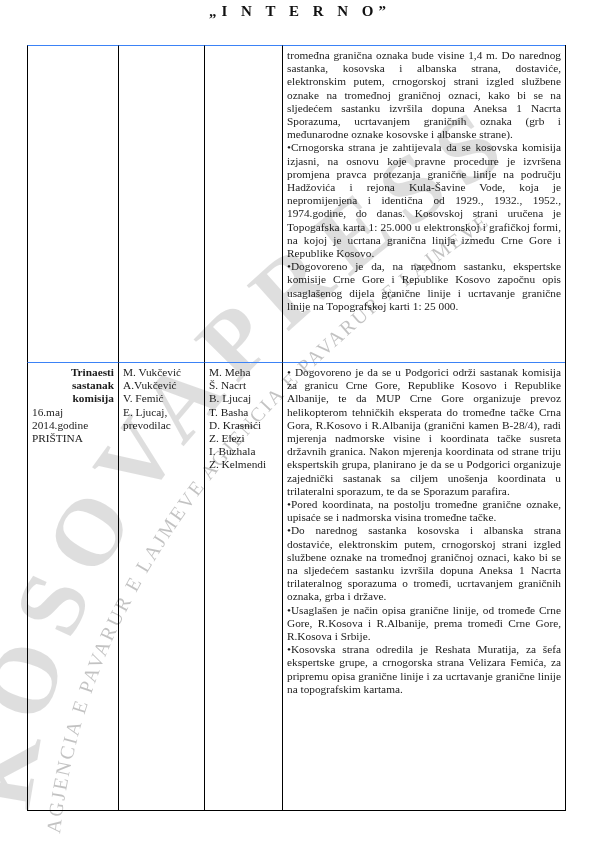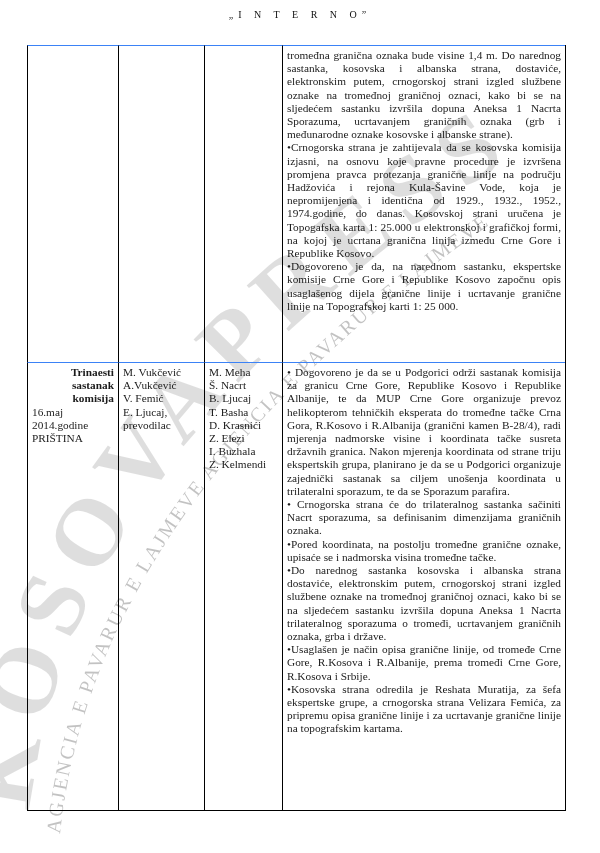--- a/index.html
+++ b/index.html
@@ -7,21 +7,21 @@
     width:600px;height:853px;position:relative;background:#ffffff;
     font-family:"Liberation Serif","DejaVu Serif",serif;color:#1b1b1b;
     overflow:hidden;
   }
   .watermark{
     position:absolute;left:0;top:0;width:600px;height:853px;z-index:0;
     pointer-events:none;
   }
   .page{position:relative;z-index:1;}
   .doc-header{
-    text-align:center;padding-top:9px;font-size:10px;font-weight:400;
+    text-align:center;padding-top:3px;font-size:15px;font-weight:700;
     letter-spacing:5px;color:#111;
   }
   .grid-table{
     position:absolute;left:27px;top:45px;width:538px;
     display:grid;
     grid-template-columns:91px 86px 78px 283px;
     grid-template-rows:317px 448px;
     border-right:1px solid #000;border-bottom:1px solid #000;
     box-sizing:content-box;
   }
@@ -95,21 +95,20 @@
         <div class="name-line">B. Ljucaj</div>
         <div class="name-line">T. Basha</div>
         <div class="name-line">D. Krasnići</div>
         <div class="name-line">Z. Elezi</div>
         <div class="name-line">I. Buzhala</div>
         <div class="name-line">Z. Kelmendi</div>
       </div>
     <div class="cell minutes">
 
     <p class="para">• Dogovoreno je da se u Podgorici održi sastanak komisija za granicu Crne Gore, Republike Kosovo i Republike Albanije, te da MUP Crne Gore organizuje prevoz helikopterom tehničkih eksperata do tromeđne tačke Crna Gora, R.Kosovo i R.Albanija (granični kamen B-28/4), radi mjerenja nadmorske visine i koordinata tačke susreta državnih granica. Nakon mjerenja koordinata od strane triju ekspertskih grupa, planirano je da se u Podgorici organizuje zajednički sastanak sa ciljem unošenja koordinata u trilateralni sporazum, te da se Sporazum parafira.</p>
-        <p class="para">• Crnogorska strana će do trilateralnog sastanka sačiniti Nacrt sporazuma, sa definisanim dimenzijama graničnih oznaka.</p>
         <p class="para">•Pored koordinata, na postolju tromeđne granične oznake, upisaće se i nadmorska visina tromeđne tačke.</p>
         <p class="para">•Do narednog sastanka kosovska i albanska strana dostaviće, elektronskim putem, crnogorskoj strani izgled službene oznake na tromeđnoj graničnoj oznaci, kako bi se na sljedećem sastanku izvršila dopuna Aneksa 1 Nacrta trilateralnog sporazuma o tromeđi, ucrtavanjem graničnih oznaka, grba i države.</p>
         <p class="para">•Usaglašen je način opisa granične linije, od tromeđe Crne Gore, R.Kosova i R.Albanije, prema tromeđi Crne Gore, R.Kosova i Srbije.</p>
         <p class="para">•Kosovska strana odredila je Reshata Muratija, za šefa ekspertske grupe, a crnogorska strana Velizara Femića, za pripremu opisa granične linije i za ucrtavanje granične linije na topografskim kartama.</p>
       </div>
 
   </div>
 </div>
 
 </body></html>

